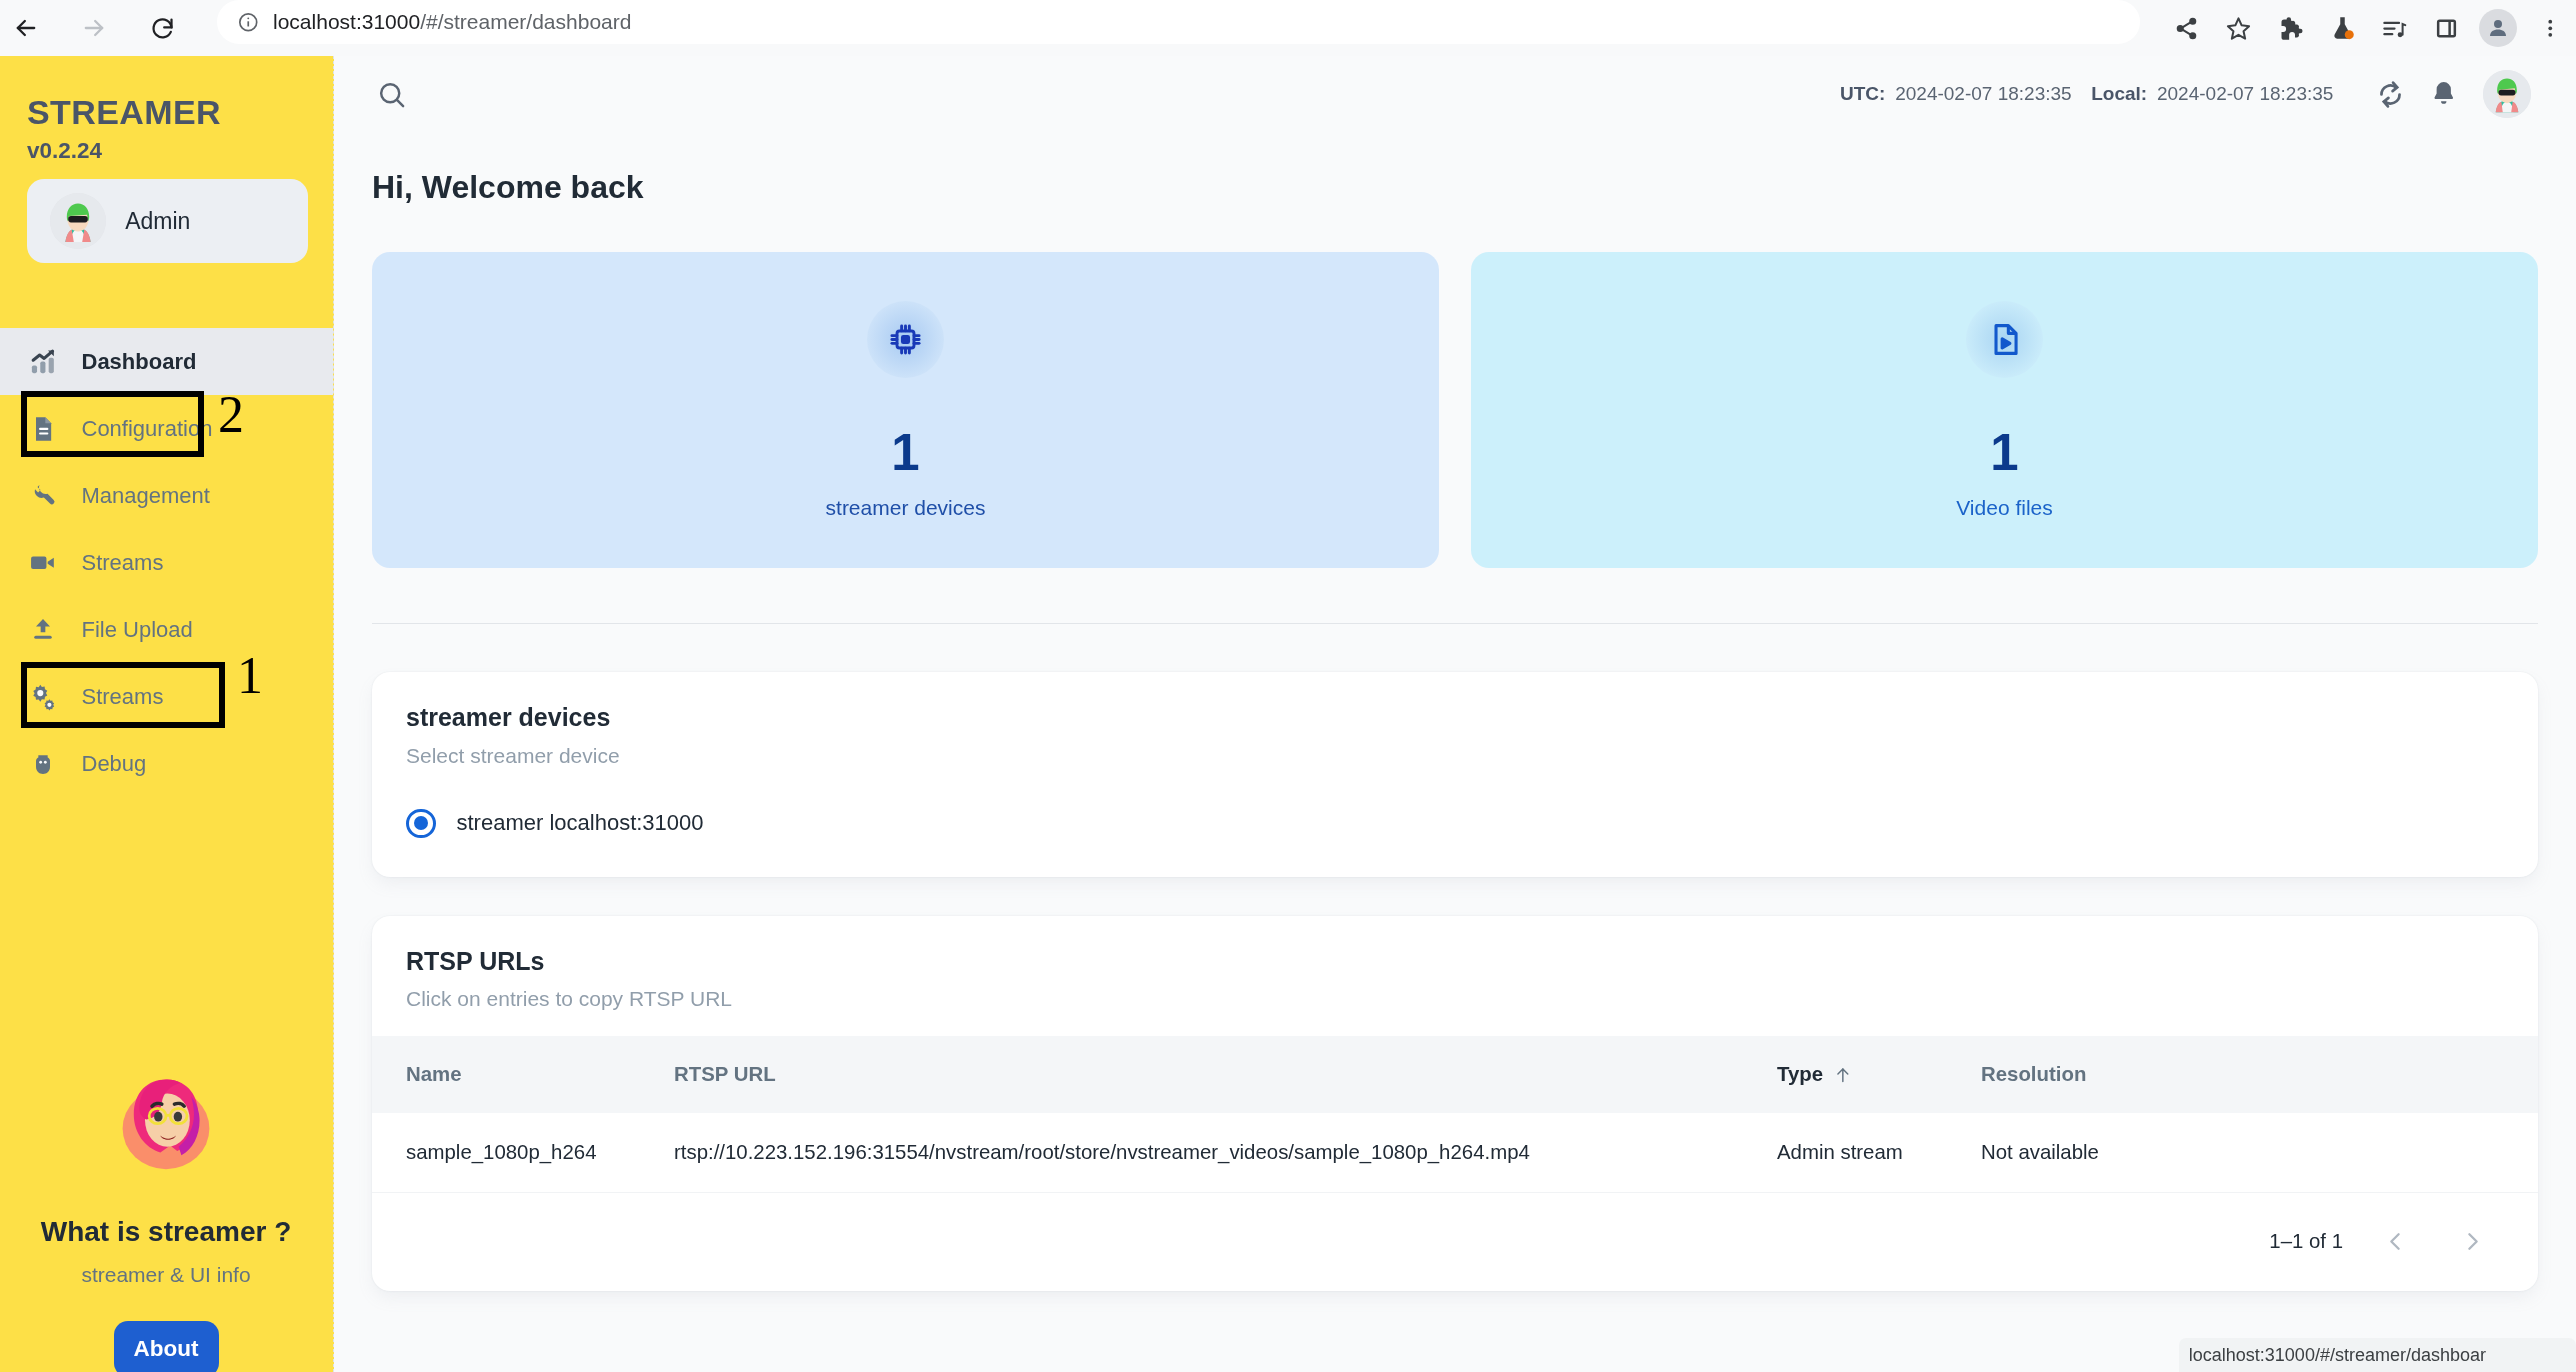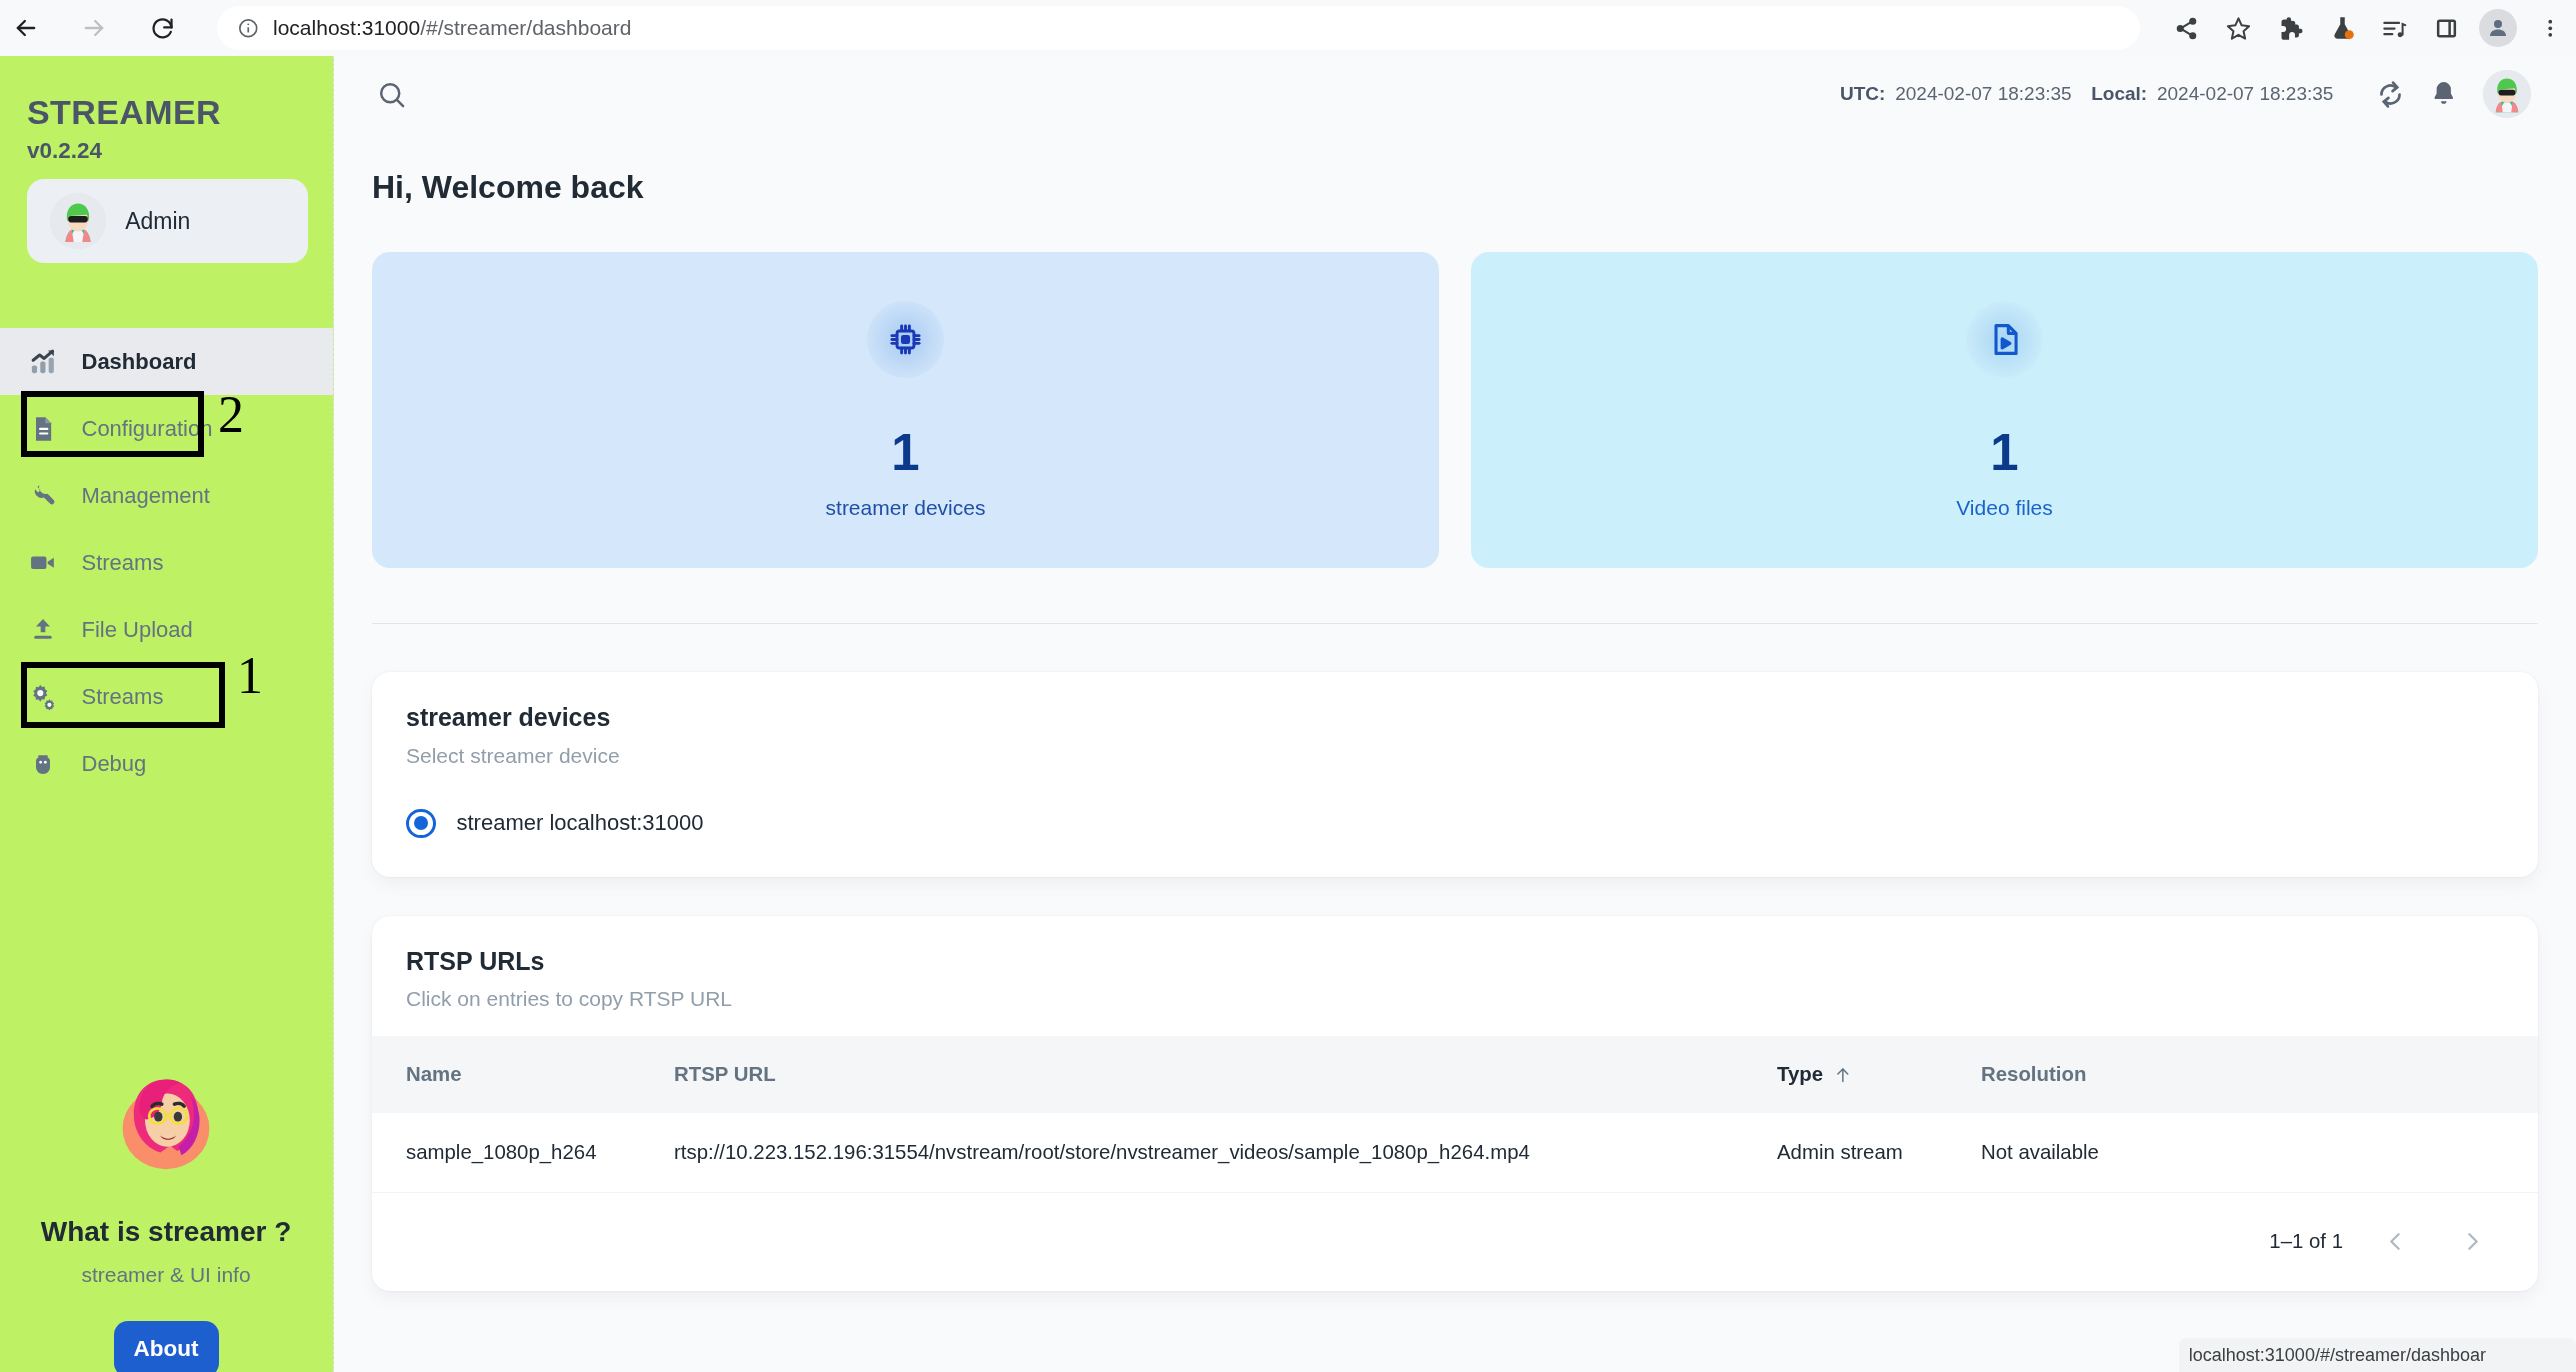--- a/index.html
+++ b/index.html
@@ -5,21 +5,21 @@
   * { box-sizing: border-box; margin: 0; padding: 0; }
   html, body {
     width: 2576px; height: 1373px;
     font-family: "Liberation Sans", sans-serif;
     background: #ffffff; overflow: hidden;
   }
 
   
   .browser-bar {
     position: absolute; top: 0; left: 0; width: 2576px; height: 56px;
-    background: #f8f9fa; display: flex; align-items: center; gap: 16px;
+    background: #f8f9fa; display: flex; align-items: flex-start; gap: 16px;
   }
   .nav-btn {
     width: 56px; height: 56px; display: flex; align-items: center; justify-content: center;
   }
   .nav-btn svg { display: block; }
   .omnibox {
     margin-left: 12.6px; height: 44px; width: 2065px;
     background: #ffffff; border-radius: 25px;
     display: flex; align-items: center; padding: 0 19.7px; gap: 14px;
   }
@@ -36,21 +36,21 @@
 
   
   .app {
     position: absolute; top: 56px; left: 0; width: 2576px; height: 1316px;
     background: #f9fafb;
   }
 
   
   .sidebar {
     position: absolute; top: 0; left: 0; width: 334px; height: 1316px;
-    background: #bef264; border-right: 1.4px dashed #dfe3e8;
+    background: #fde047; border-right: 1.4px dashed #dfe3e8;
   }
   .brand {
     margin: 37px 0 0 27px;
     font-size: 34px; font-weight: 700; color: #4a5568; letter-spacing: 0.4px;
   }
   .version { margin: 5.6px 0 0 27px; font-size: 22.5px; font-weight: 700; color: #4a5568; }
   .user-card {
     margin: 15.5px 0 0 27px; width: 281px; height: 84px;
     background: #eceff3; border-radius: 17px;
     display: flex; align-items: center; gap: 19.7px; padding-left: 22.5px;

